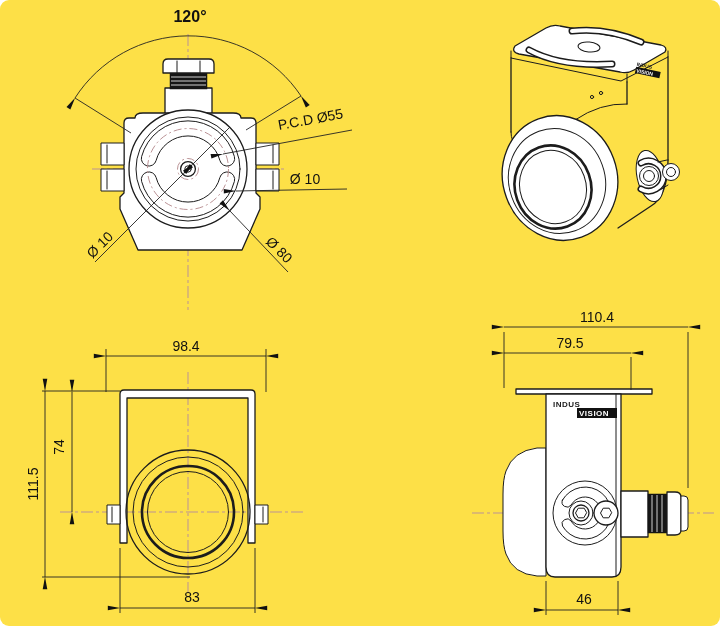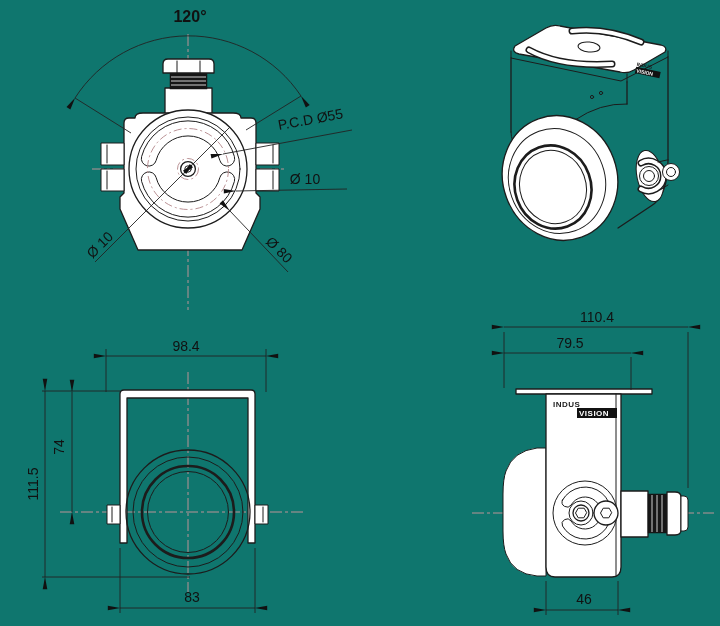--- a/index.html
+++ b/index.html
@@ -1,16 +1,16 @@
 <!DOCTYPE html>
 <html><head>
 <meta charset="utf-8">
 <style>
   html,body{margin:0;padding:0;background:#ffffff;}
-  .canvas{position:relative;width:720px;height:626px;background:#0f766e;overflow:hidden;}
+  .canvas{position:relative;width:720px;height:626px;background:#fde047;overflow:hidden;border-radius:9px;}
   svg{display:block;font-family:"Liberation Sans",sans-serif;}
   .ln{fill:none;stroke:#1c1c1c;stroke-width:1.3;stroke-linejoin:round;stroke-linecap:round;}
   .ln1{fill:none;stroke:#1c1c1c;stroke-width:1;stroke-linejoin:round;stroke-linecap:round;}
   .ln2{fill:none;stroke:#1c1c1c;stroke-width:2.6;stroke-linejoin:round;}
   .wf{fill:#ffffff;stroke:#1c1c1c;stroke-width:1.3;stroke-linejoin:round;}
   .wf1{fill:#ffffff;stroke:#1c1c1c;stroke-width:1;stroke-linejoin:round;}
   .dk{fill:#161616;stroke:#161616;stroke-width:0.5;}
   .dim{fill:none;stroke:#222222;stroke-width:0.9;stroke-linecap:butt;}
   .cl{fill:none;stroke:#bb9396;stroke-width:1;stroke-dasharray:12 3 3 3;}
   .clc{fill:none;stroke:#bb9396;stroke-width:1;stroke-dasharray:8 3 2 3;}

